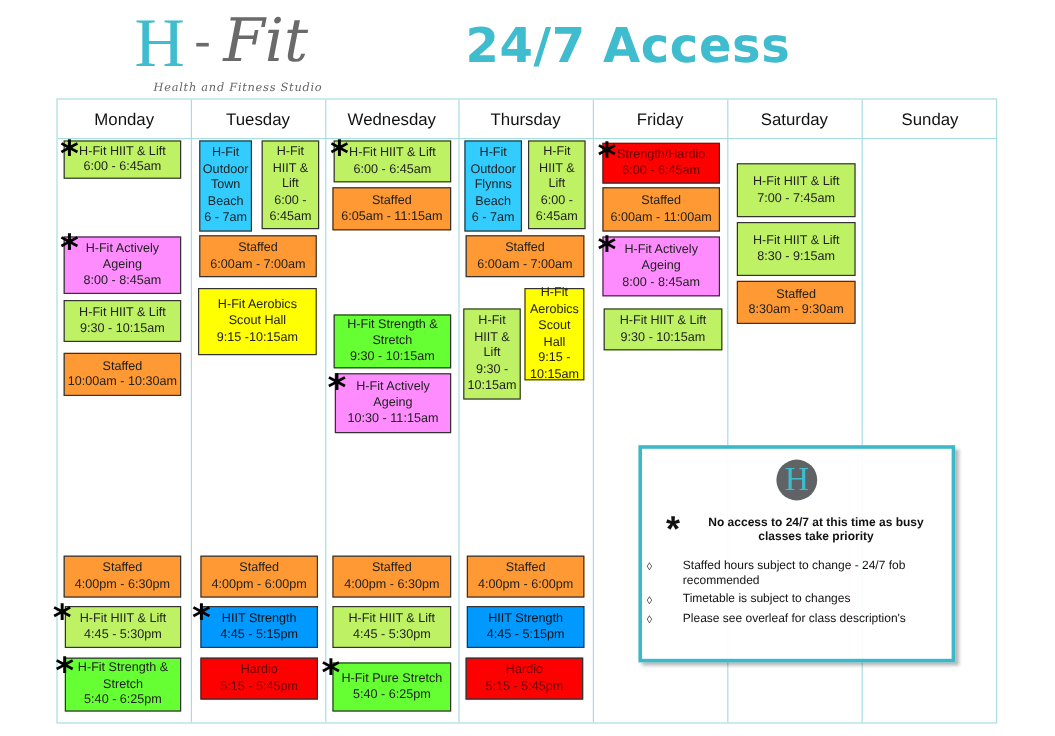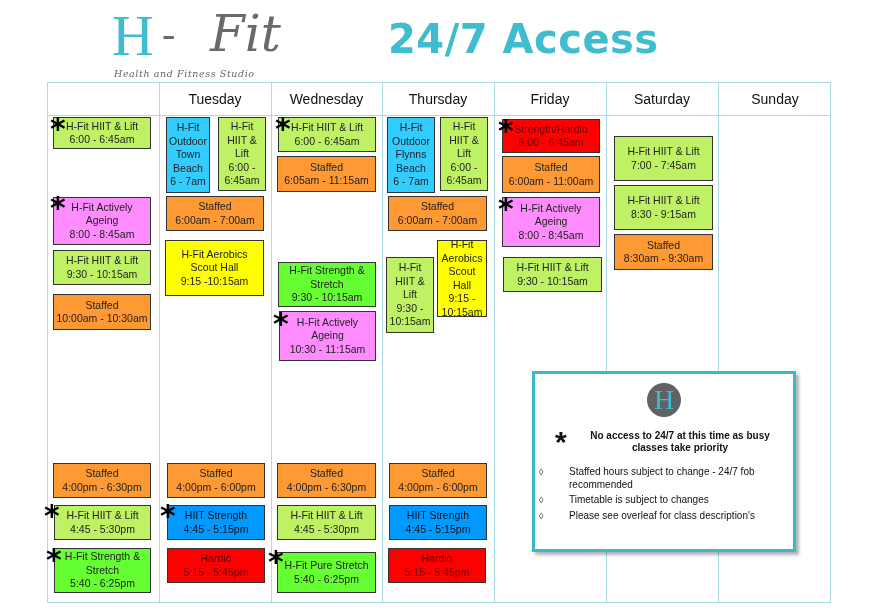--- a/index.html
+++ b/index.html
@@ -2,22 +2,22 @@
 <html><head>
 <meta charset="utf-8">
 <style>
   * { box-sizing: border-box; margin: 0; padding: 0; }
   html, body { width: 879px; height: 613px; background: #ffffff; overflow: hidden; }
   body { position: relative; font-family: "Liberation Sans", sans-serif; color: #111; }
 
   .logo { position: absolute; left: 112px; top: 4px; width: 160px; height: 78px; }
   .logo-h { position: absolute; left: 0; top: 2px; font-family: "Liberation Serif", serif; font-size: 58px; color: #3fbcce; line-height: 60px; }
   .logo-dash { position: absolute; left: 50px; top: 10px; font-family: "Liberation Serif", serif; font-size: 40px; color: #6b6b6b; line-height: 40px; }
-  .logo-fit { position: absolute; left: 74px; top: 0px; font-family: "DejaVu Serif", serif; font-style: italic; font-size: 50px; color: #6a6a6a; line-height: 60px; margin-left: 24px; }
-  .logo-sub { position: absolute; left: 2px; top: 64px; font-family: "DejaVu Serif", serif; font-style: italic; font-size: 9.5px; color: #666; letter-spacing: 0.6px; white-space: nowrap; }
+  .logo-fit { position: absolute; left: 74px; top: 0px; font-family: "DejaVu Serif", serif; font-style: italic; font-size: 50px; color: #6a6a6a; line-height: 60px; }
+  .logo-sub { position: absolute; left: 16px; top: 64px; font-family: "DejaVu Serif", serif; font-style: italic; font-size: 9.5px; color: #666; letter-spacing: 0.6px; white-space: nowrap; }
 
   .title { position: absolute; left: 388px; top: 16px; font-family: "DejaVu Sans", sans-serif; font-weight: bold; font-size: 40px; color: #3fbcce; letter-spacing: 0.5px; white-space: nowrap; }
 
   .grid { position: absolute; left: 47px; top: 82px; width: 784px; height: 521px; border: 1.5px solid #a9dde3; }
   .col-line { position: absolute; top: 0; width: 1px; height: 100%; background: #a9dde3; }
   .head-line { position: absolute; left: 0; top: 32px; width: 100%; height: 1px; background: #a9dde3; }
   .day { position: absolute; top: 0; height: 32px; display: flex; align-items: center; justify-content: center; font-size: 14px; color: #111; }
 
   .cls { position: absolute; border: 1px solid #333; display: flex; flex-direction: column; align-items: center; justify-content: center; text-align: center; font-size: 10.5px; line-height: 13.5px; color: #222; padding: 1px 2px; }
   .cls.purple { background: #bef264; }
@@ -52,20 +52,21 @@
 
 <div class="grid">
   <div class="col-line" style="left:111px"></div>
   <div class="col-line" style="left:223px"></div>
   <div class="col-line" style="left:334px"></div>
   <div class="col-line" style="left:446px"></div>
   <div class="col-line" style="left:558px"></div>
   <div class="col-line" style="left:670px"></div>
   <div class="head-line"></div>
 
+  <div class="day" style="left:0;width:111px">Monday</div>
   <div class="day" style="left:111px;width:112px">Tuesday</div>
   <div class="day" style="left:223px;width:111px">Wednesday</div>
   <div class="day" style="left:334px;width:112px">Thursday</div>
   <div class="day" style="left:446px;width:112px">Friday</div>
   <div class="day" style="left:558px;width:112px">Saturday</div>
   <div class="day" style="left:670px;width:114px">Sunday</div>
 </div>
 
 <div class="cls purple" style="left:53px;top:117px;width:98px;height:32px">
   <span>H-Fit HIIT &amp; Lift</span>

